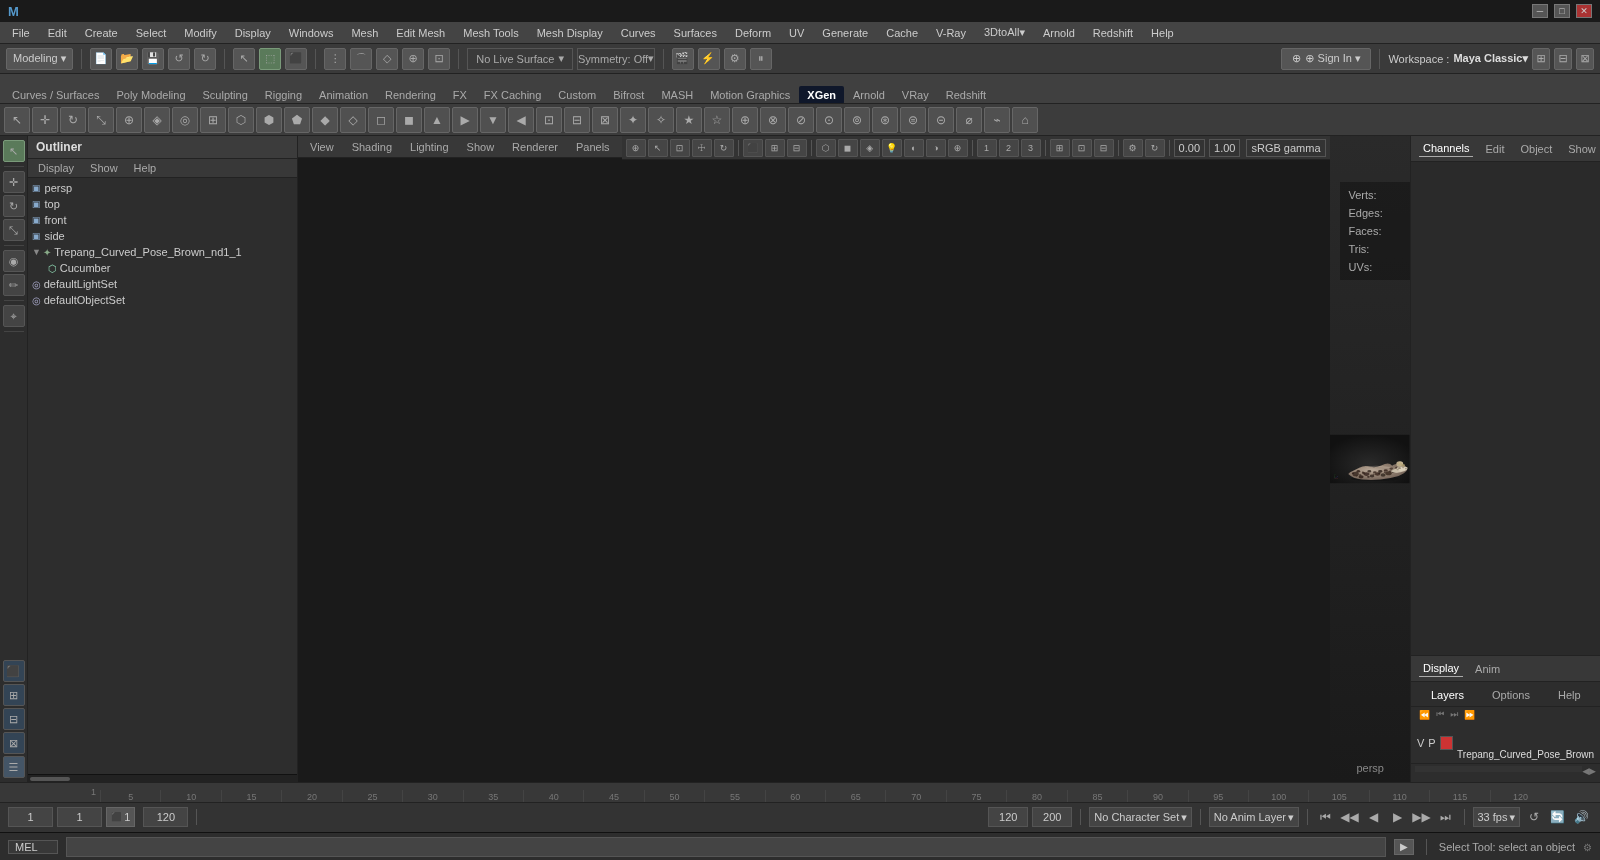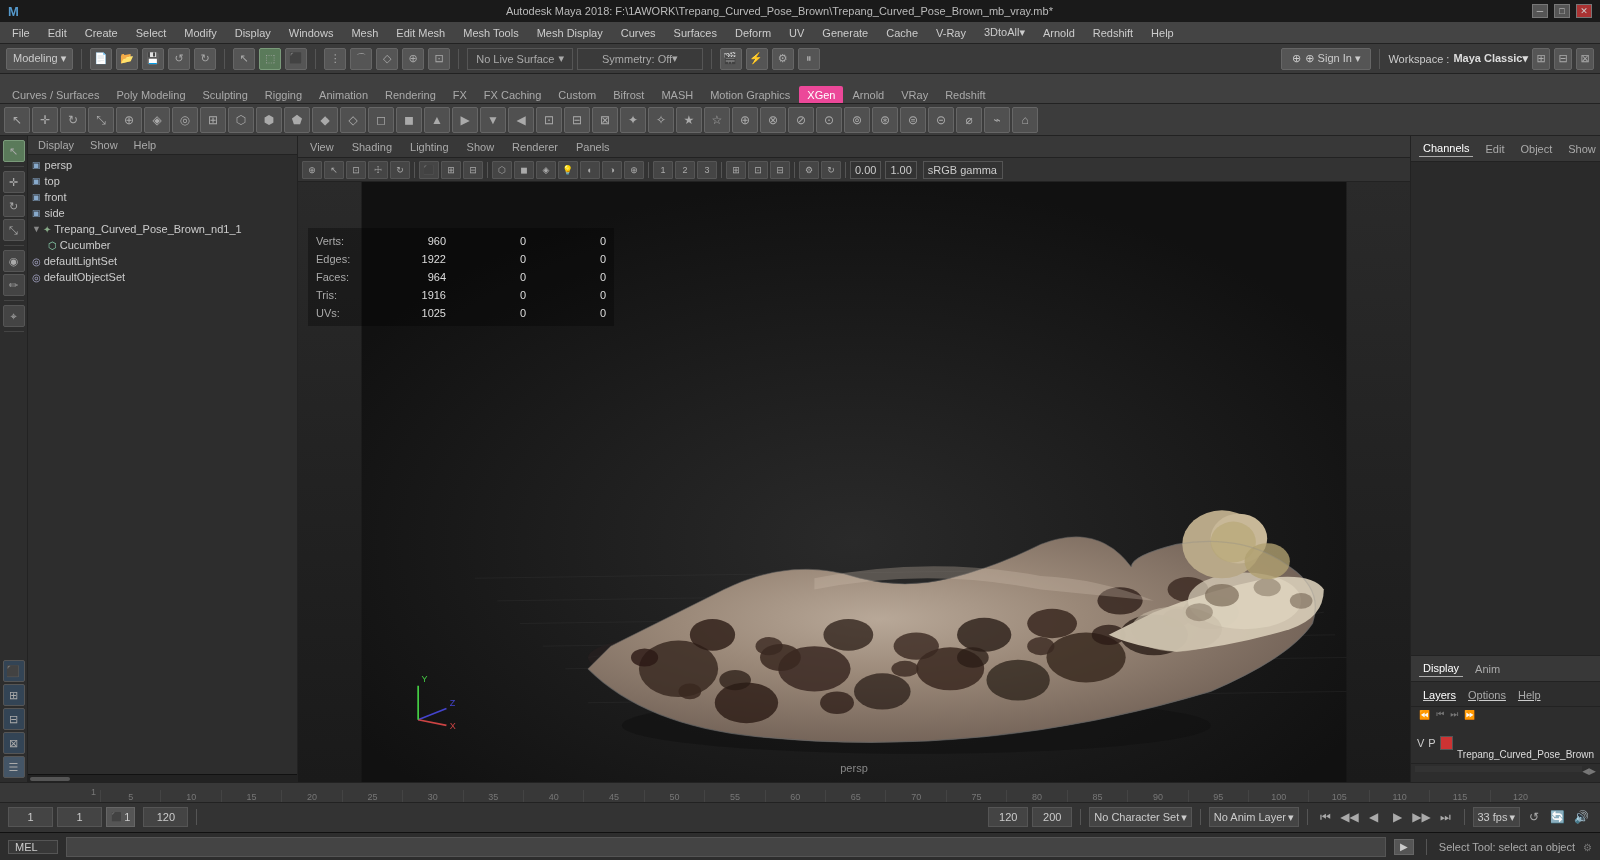--- a/index.html
+++ b/index.html
@@ -13,30 +13,30 @@
     
     #menu-bar { height: 22px; background: #444; display: flex; align-items: center; gap: 2px; padding: 0 4px; border-bottom: 1px solid #222; }
     .menu-item { padding: 2px 8px; font-size: 11px; color: #ccc; cursor: pointer; border-radius: 2px; }
 
     
     #workspace-bar { height: 30px; background: #3a3a3a; display: flex; align-items: center; padding: 0 6px; border-bottom: 1px solid #222; gap: 4px; }
     .ws-dropdown { background: #555; border: 1px solid #666; color: #ccc; padding: 2px 6px; font-size: 11px; height: 22px; display: flex; align-items: center; gap: 4px; cursor: pointer; border-radius: 2px; }
     .ws-sep { width: 1px; height: 20px; background: #555; margin: 0 4px; }
     .ws-btn { width: 22px; height: 22px; background: #555; border: 1px solid #666; display: flex; align-items: center; justify-content: center; cursor: pointer; border-radius: 2px; color: #aaa; font-size: 11px; }
     #snap-live { background: #3a3a3a; border: 1px solid #555; color: #aaa; padding: 2px 8px; font-size: 11px; height: 22px; display: flex; align-items: center; gap: 4px; }
-    #symmetry-btn { background: #3a3a3a; border: 1px solid #555; color: #aaa; padding: 2px 24px; font-size: 11px; height: 22px; display: flex; align-items: center; }
+    #symmetry-btn { background: #3a3a3a; border: 1px solid #555; color: #aaa; padding: 2px 0; font-size: 11px; height: 22px; display: flex; align-items: center; }
     .ws-right { margin-left: auto; display: flex; align-items: center; gap: 4px; }
     #sign-in-btn { background: #555; border: 1px solid #666; color: #ccc; padding: 2px 10px; font-size: 11px; height: 22px; display: flex; align-items: center; gap: 4px; cursor: pointer; border-radius: 2px; }
     #workspace-label { color: #ccc; font-size: 11px; }
     #workspace-val { color: #ddd; font-size: 11px; font-weight: bold; }
 
     
     #shelf-bar { height: 30px; background: #404040; border-bottom: 1px solid #222; display: flex; align-items: center; padding: 0 4px; gap: 1px; overflow: hidden; }
     .shelf-tab { padding: 2px 8px; font-size: 11px; color: #aaa; cursor: pointer; height: 18px; display: flex; align-items: center; border-radius: 2px; margin-top: 13px; }
-    .shelf-tab.active { background: #ec4899; color: #fff; }
+    .shelf-tab.active { background: #0f172a; color: #fff; font-weight: bold; }
 
     
     #shelf-icons { height: 32px; background: #3c3c3c; border-bottom: 1px solid #222; display: flex; align-items: center; padding: 0 4px; gap: 2px; overflow: hidden; }
     .shelf-icon { width: 26px; height: 26px; background: #505050; border: 1px solid #666; display: flex; align-items: center; justify-content: center; cursor: pointer; border-radius: 2px; color: #aaa; font-size: 12px; }
 
     
     #main-area { display: flex; height: calc(860px - 22px - 22px - 30px - 30px - 32px - 50px - 28px - 22px); }
 
     
     #left-toolbar { width: 28px; background: #2d2d2d; border-right: 1px solid #222; display: flex; flex-direction: column; align-items: center; padding: 4px 0; gap: 2px; }
@@ -51,21 +51,21 @@
     .out-menu-item { padding: 1px 6px; font-size: 11px; color: #aaa; cursor: pointer; }
     #outliner-search { padding: 3px 4px; border-bottom: 1px solid #222; }
     #outliner-search input { width: 100%; background: #444; border: 1px solid #555; color: #ccc; padding: 2px 6px; font-size: 11px; height: 20px; border-radius: 2px; }
     #outliner-tree { flex: 1; overflow-y: auto; padding: 2px 0; }
     .tree-item { display: flex; align-items: center; padding: 2px 4px; font-size: 11px; color: #ccc; cursor: pointer; }
     .tree-label { color: #ccc; }
     .tree-cam-icon { color: #88aacc; font-size: 9px; margin-right: 4px; }
     .outliner-scroll { height: 8px; background: #222; border-top: 1px solid #111; display: flex; align-items: center; padding: 0 2px; }
 
     
-    #viewport { flex: 1; background: #1a1a1a; display: flex; flex-direction: column; position: relative; overflow: hidden; }
+    #viewport { flex: 1; background: #1a1a1a; display: flex; flex-direction: row; position: relative; overflow: hidden; }
     #viewport-menu { height: 22px; background: #383838; display: flex; align-items: center; gap: 2px; padding: 0 4px; border-bottom: 1px solid #222; }
     .vp-menu-item { padding: 1px 8px; font-size: 11px; color: #aaa; cursor: pointer; }
     #viewport-toolbar { height: 24px; background: #333; display: flex; align-items: center; padding: 0 4px; gap: 2px; border-bottom: 1px solid #222; }
     .vp-tb-btn { width: 20px; height: 18px; background: #454545; border: 1px solid #555; display: flex; align-items: center; justify-content: center; cursor: pointer; border-radius: 1px; color: #aaa; font-size: 9px; }
     .vp-tb-sep { width: 1px; height: 16px; background: #555; margin: 0 2px; }
     .vp-tb-val { background: #333; border: 1px solid #555; color: #ccc; font-size: 11px; padding: 1px 4px; height: 18px; display: flex; align-items: center; }
 
     
     #mesh-stats { position: absolute; top: 46px; left: 10px; background: rgba(0,0,0,0.3); padding: 4px 8px; font-size: 11px; color: #ccc; line-height: 18px; }
     .stat-row { display: flex; gap: 20px; }
@@ -81,21 +81,21 @@
 
     
     #right-panel { width: 190px; background: #2d2d2d; border-left: 1px solid #222; display: flex; flex-direction: column; }
     #right-panel-header { display: flex; align-items: center; padding: 4px 8px; border-bottom: 1px solid #222; background: #383838; gap: 8px; }
     .rp-tab { font-size: 11px; color: #aaa; cursor: pointer; padding: 2px 4px; }
     .rp-tab.active { color: #fff; border-bottom: 1px solid #aaa; }
     #right-panel-body { flex: 1; background: #2a2a2a; }
     #right-panel-bottom { border-top: 1px solid #222; }
     #rp-bottom-header { display: flex; align-items: center; padding: 4px 8px; border-bottom: 1px solid #222; background: #383838; gap: 8px; }
     #layers-section { padding: 4px 0; }
-    #layers-header { display: flex; align-items: center; padding: 2px 8px; gap: 4px; text-decoration: underline; }
+    #layers-header { display: flex; align-items: center; padding: 2px 16px; gap: 20px; }
     .layer-tab { font-size: 11px; color: #aaa; cursor: pointer; padding: 1px 4px; }
     .layer-tab.active { color: #fff; }
     #layers-opts { display: flex; align-items: center; padding: 2px 8px; gap: 6px; border-top: 1px solid #222; margin-top: 2px; }
     #layers-row { display: flex; align-items: center; padding: 3px 6px; gap: 4px; font-size: 11px; color: #ccc; }
     .layer-color-box { width: 14px; height: 14px; background: #cc3333; border: 1px solid #555; }
     #rp-scroll { display: flex; padding: 2px 4px; border-top: 1px solid #222; }
     .rp-scroll-btn { font-size: 9px; color: #777; cursor: pointer; }
 
     
     #bottom-area { height: 50px; background: #333; border-top: 1px solid #222; display: flex; flex-direction: column; }
@@ -119,21 +119,20 @@
     
     ::-webkit-scrollbar { width: 8px; height: 8px; }
     ::-webkit-scrollbar-track { background: #222; }
     ::-webkit-scrollbar-thumb { background: #555; border-radius: 2px; }
   </style>
 </head>
 <body>
 
 <div id="title-bar">
   <span style="font-weight:bold;color:#5599cc;font-size:13px;">M</span>
-  <span style="margin-left:8px;">Autodesk Maya 2018: F:\1AWORK\Trepang_Curved_Pose_Brown\Trepang_Curved_Pose_Brown_mb_vray.mb*</span>
   <div id="title-bar-controls">
     <div class="title-btn">─</div>
     <div class="title-btn">□</div>
     <div class="title-btn" style="background:#aa3333;">✕</div>
   </div>
 </div>
 
 <div id="menu-bar">
   <span class="menu-item">File</span>
   <span class="menu-item">Edit</span>
@@ -288,20 +287,23 @@
     <div class="lt-sep"></div>
     <div style="flex:1"></div>
     <div class="lt-btn" style="background:#334455;">⬛</div>
     <div class="lt-btn" style="background:#334455;">⊞</div>
     <div class="lt-btn" style="background:#334455;">⊟</div>
     <div class="lt-btn" style="background:#334455;">⊠</div>
     <div class="lt-btn" style="background:#445566;">☰</div>
   </div>
 
   <div id="outliner-panel">
+    <div id="outliner-header">
+      <span>Outliner</span>
+    </div>
     <div id="outliner-menu">
       <span class="out-menu-item">Display</span>
       <span class="out-menu-item">Show</span>
       <span class="out-menu-item">Help</span>
     </div>
     <div id="outliner-tree">
 
       <div class="tree-item">
         <span class="tree-cam-icon">▣</span>
         <span class="tree-label">persp</span>

